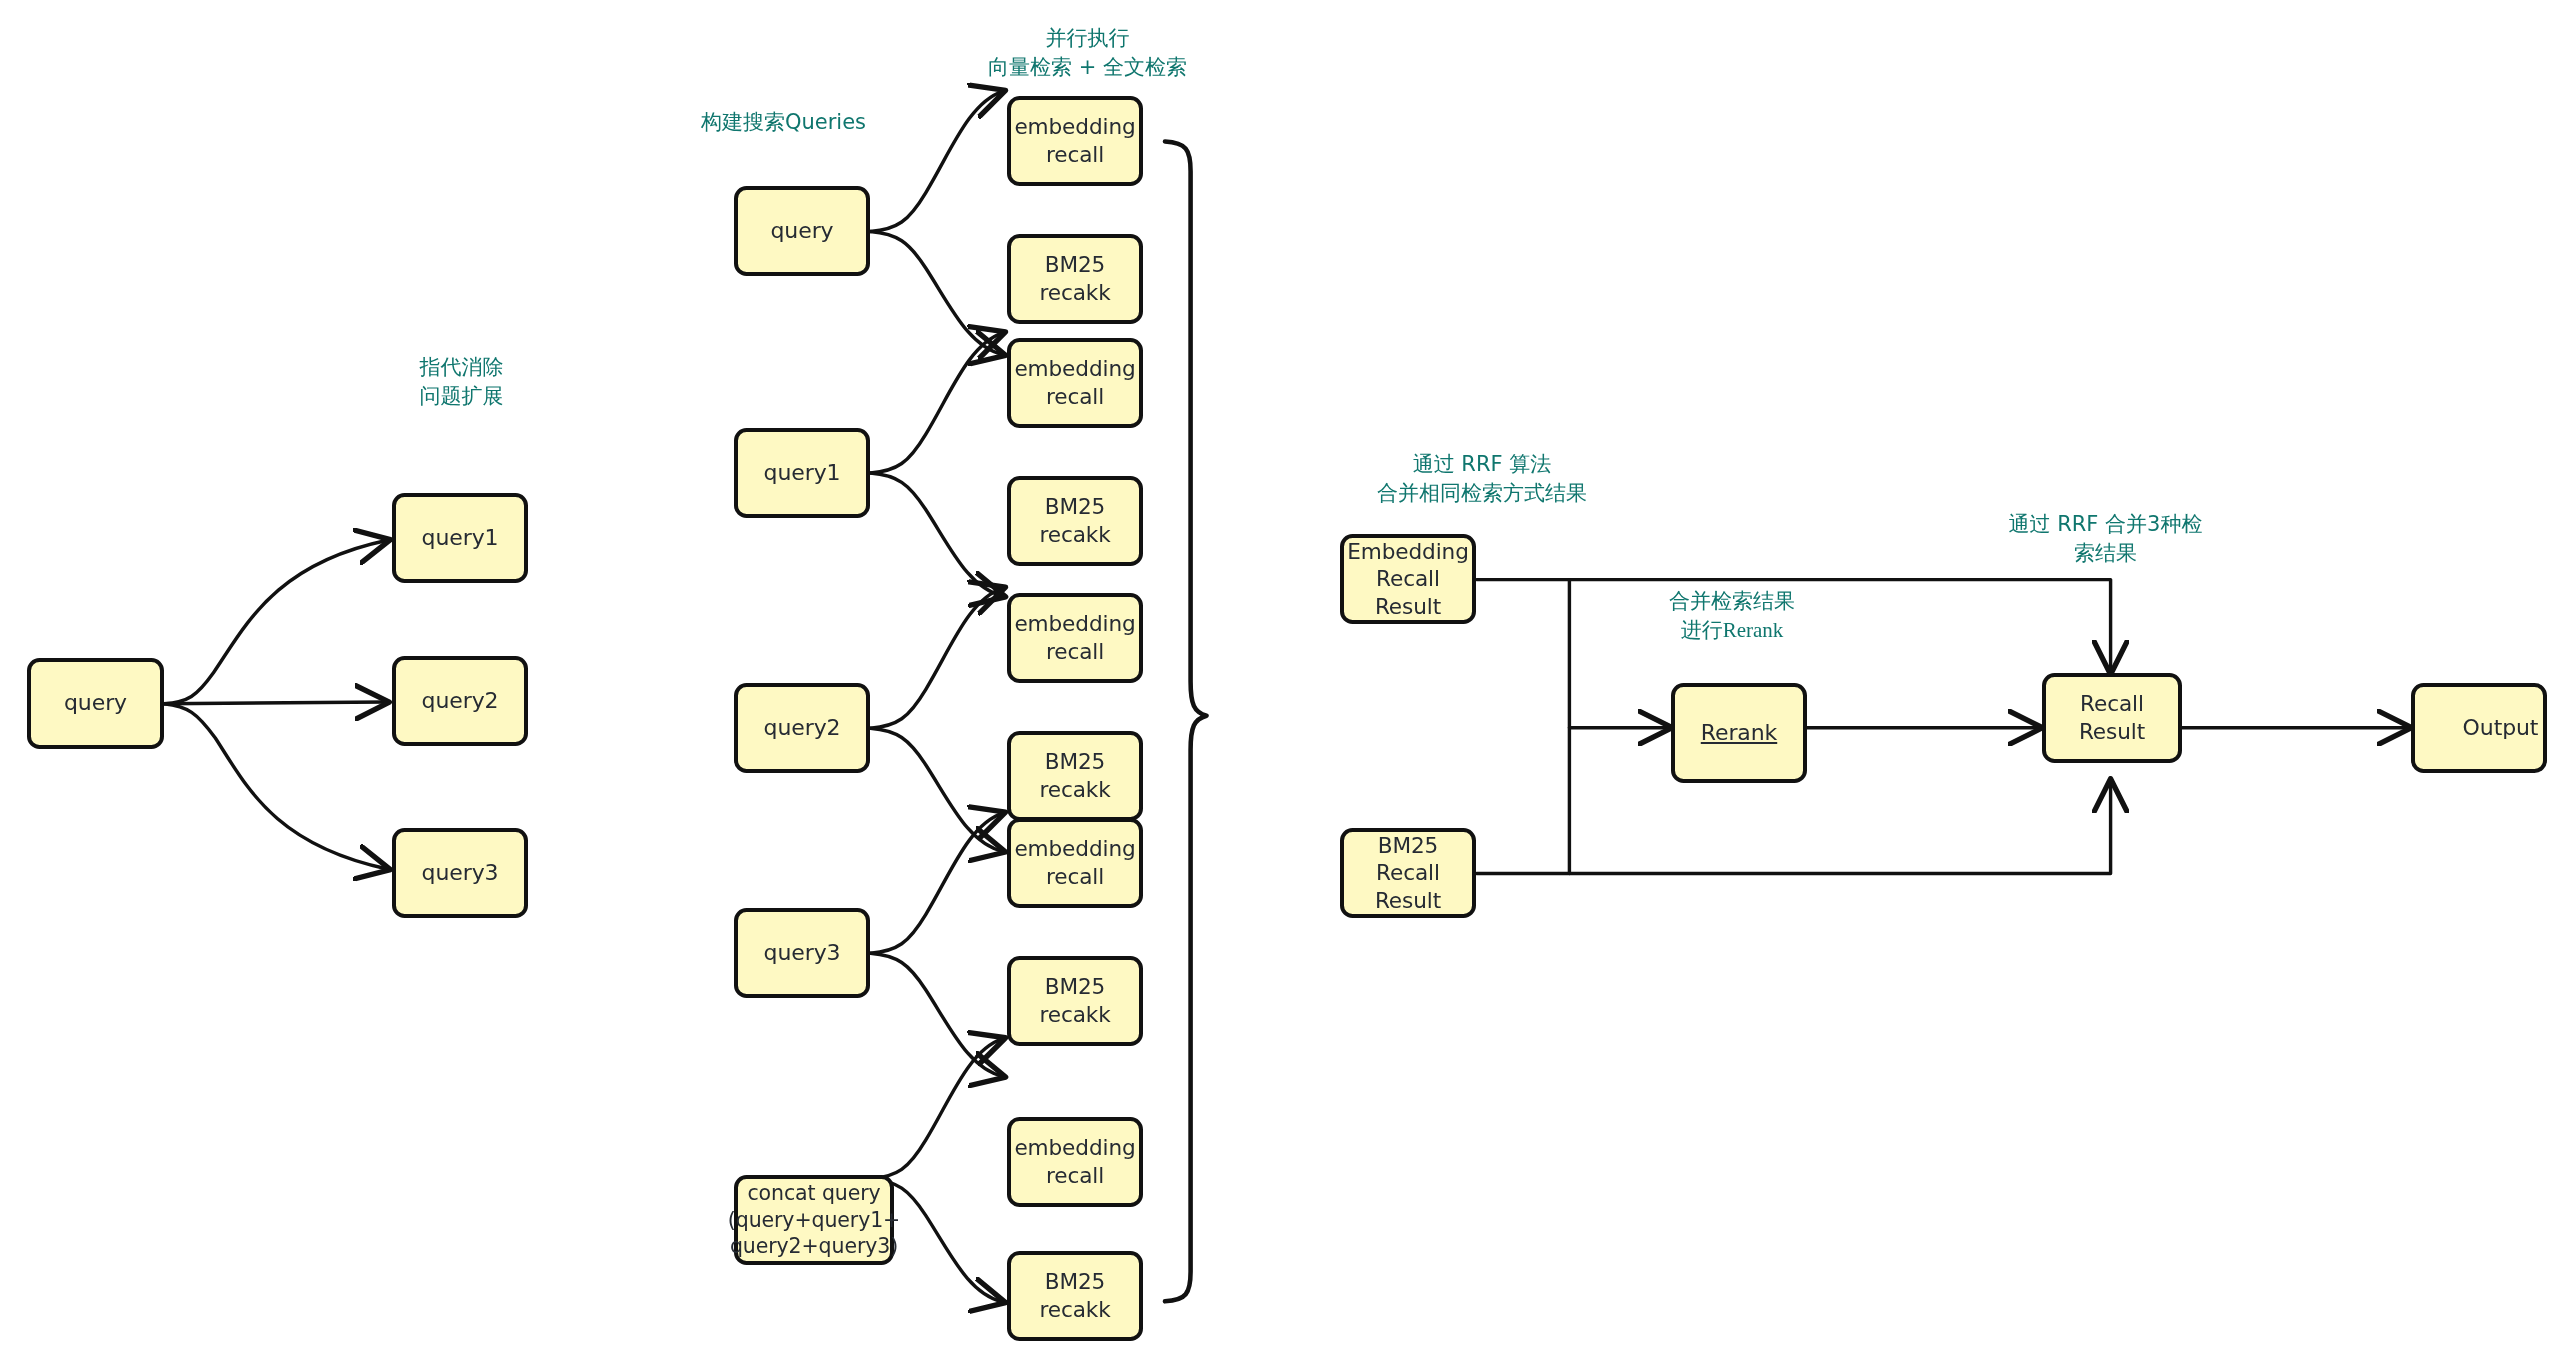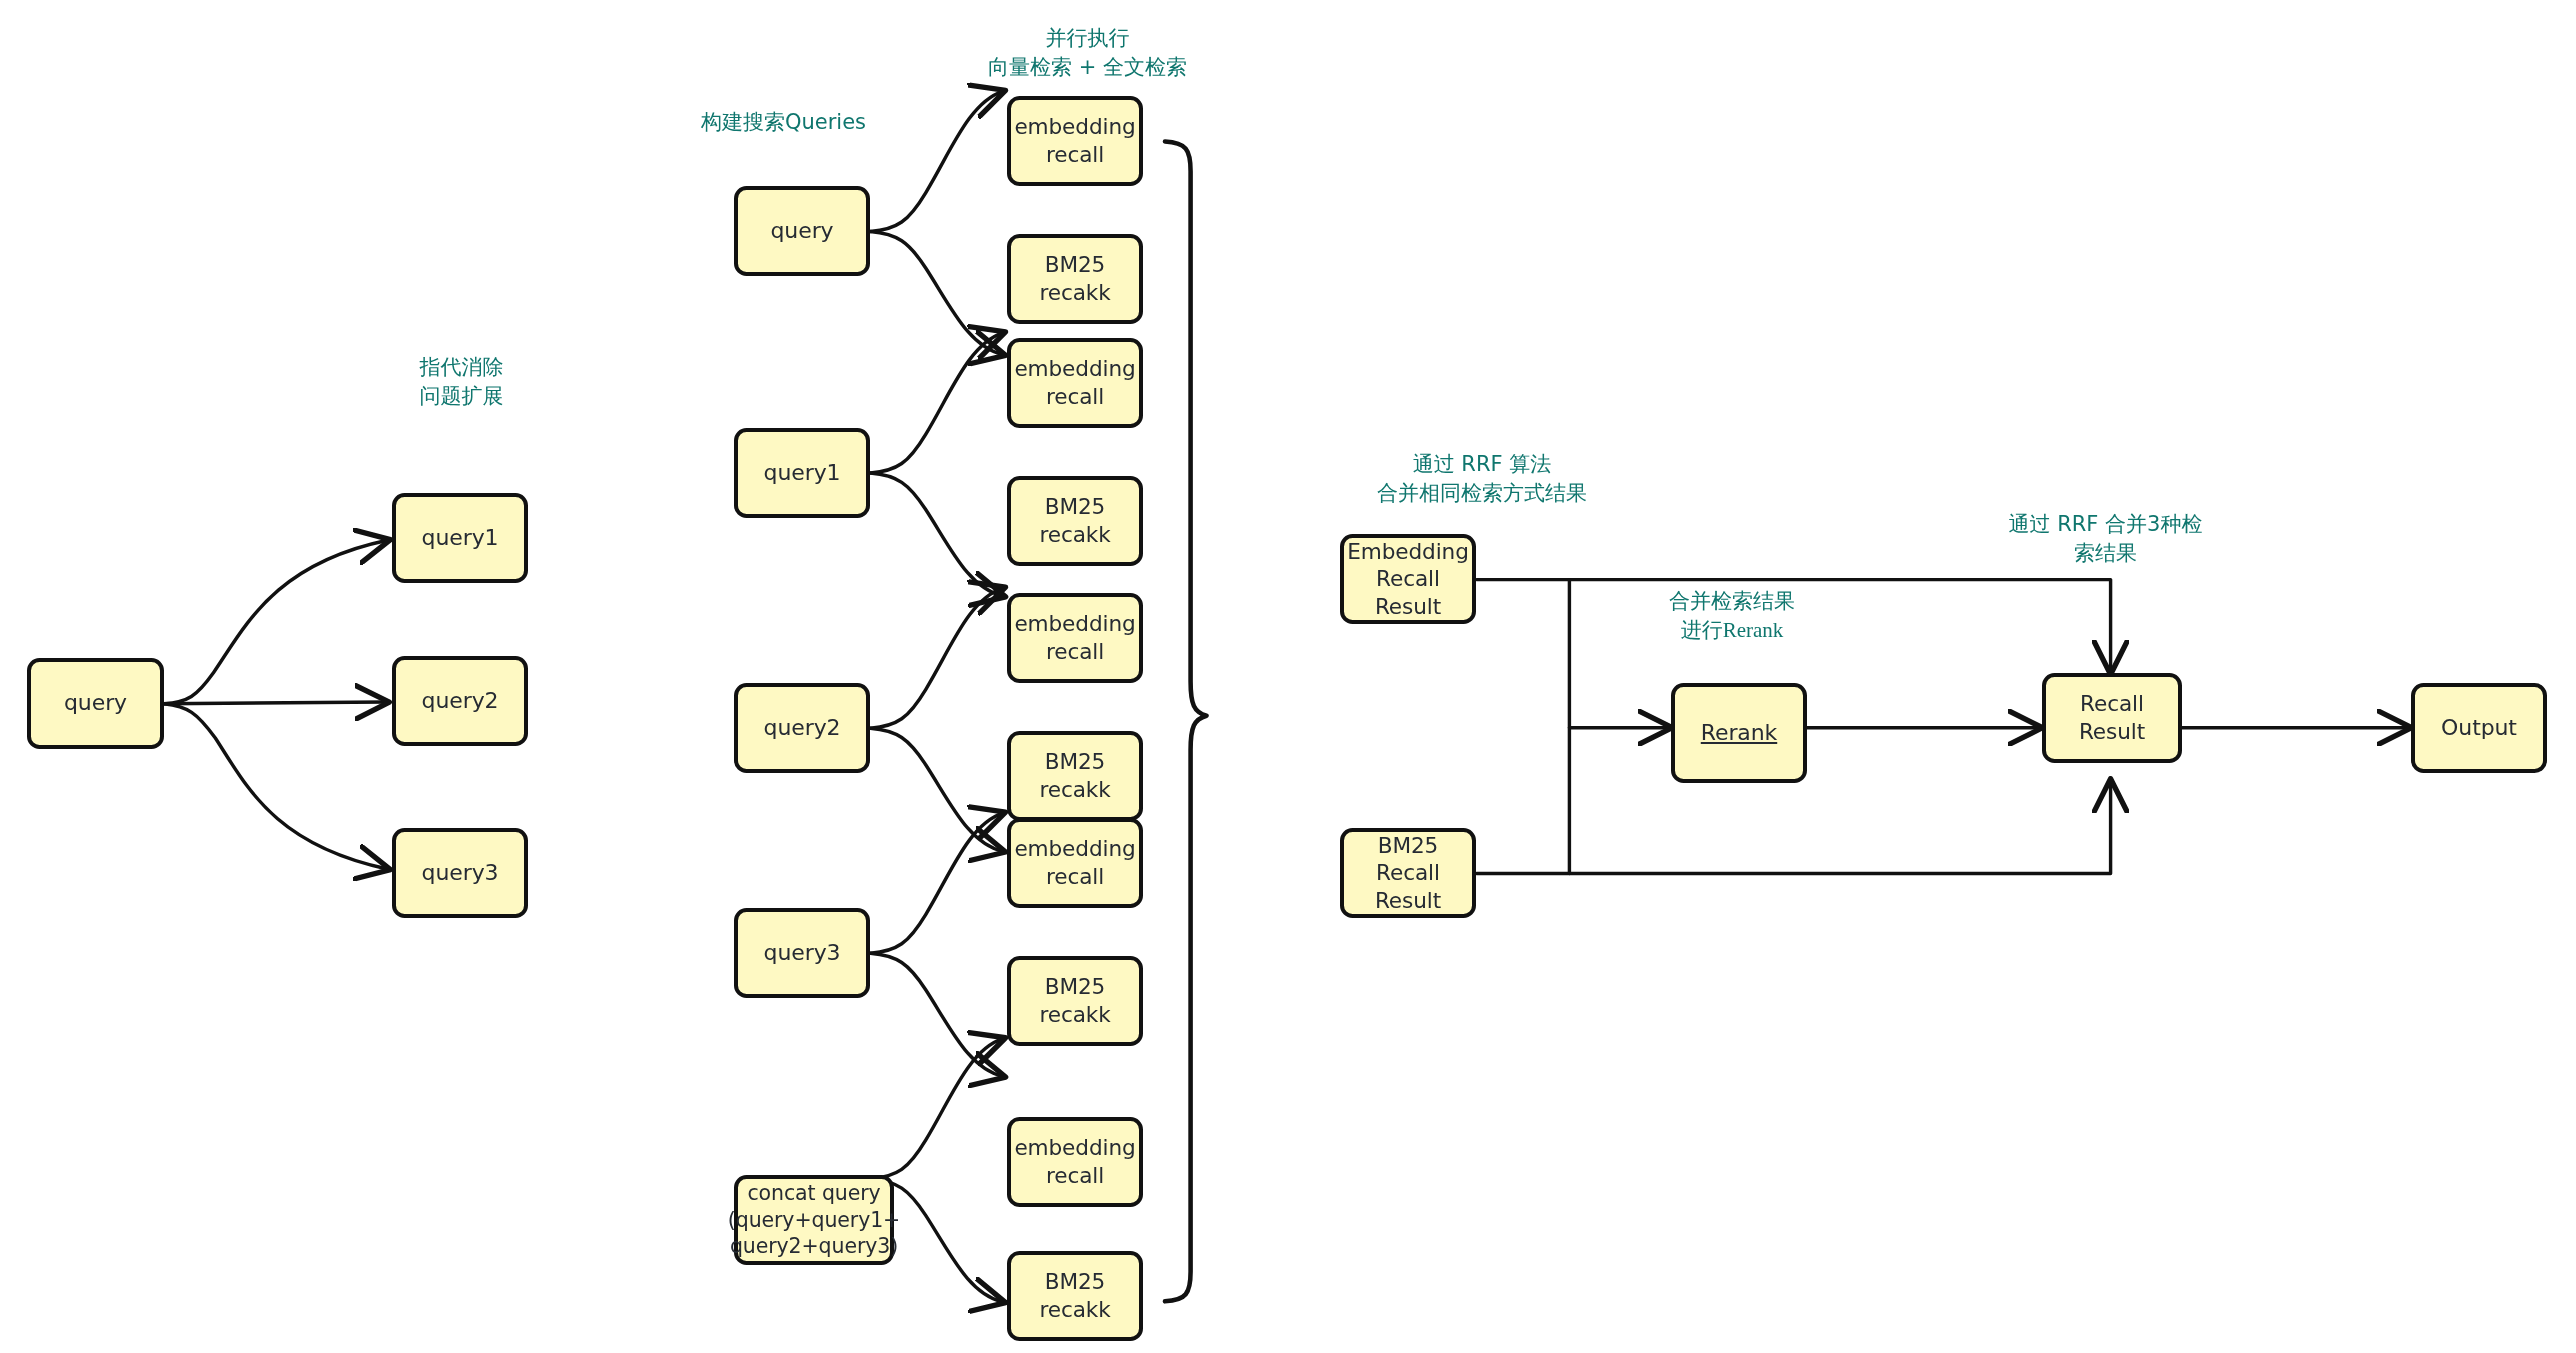--- a/index.html
+++ b/index.html
@@ -239,18 +239,18 @@
 
   <div class="node" style="left:1671px;top:683px;width:136px;height:100px;text-decoration:underline;">
     <span class="lbl">Rerank</span>
   </div>
 
   <div class="node small" style="left:2042px;top:673px;width:140px;height:90px;">
     <span class="lbl">Recall
 Result</span>
   </div>
 
-  <div class="node" style="left:2411px;top:683px;width:136px;height:90px;">
+  <div class="node" style="left:2411px;top:683px;width:136px;height:90px;justify-content:flex-end;">
     <span class="lbl">Output</span>
   </div>
 
 </div>
 
 
 </body></html>

